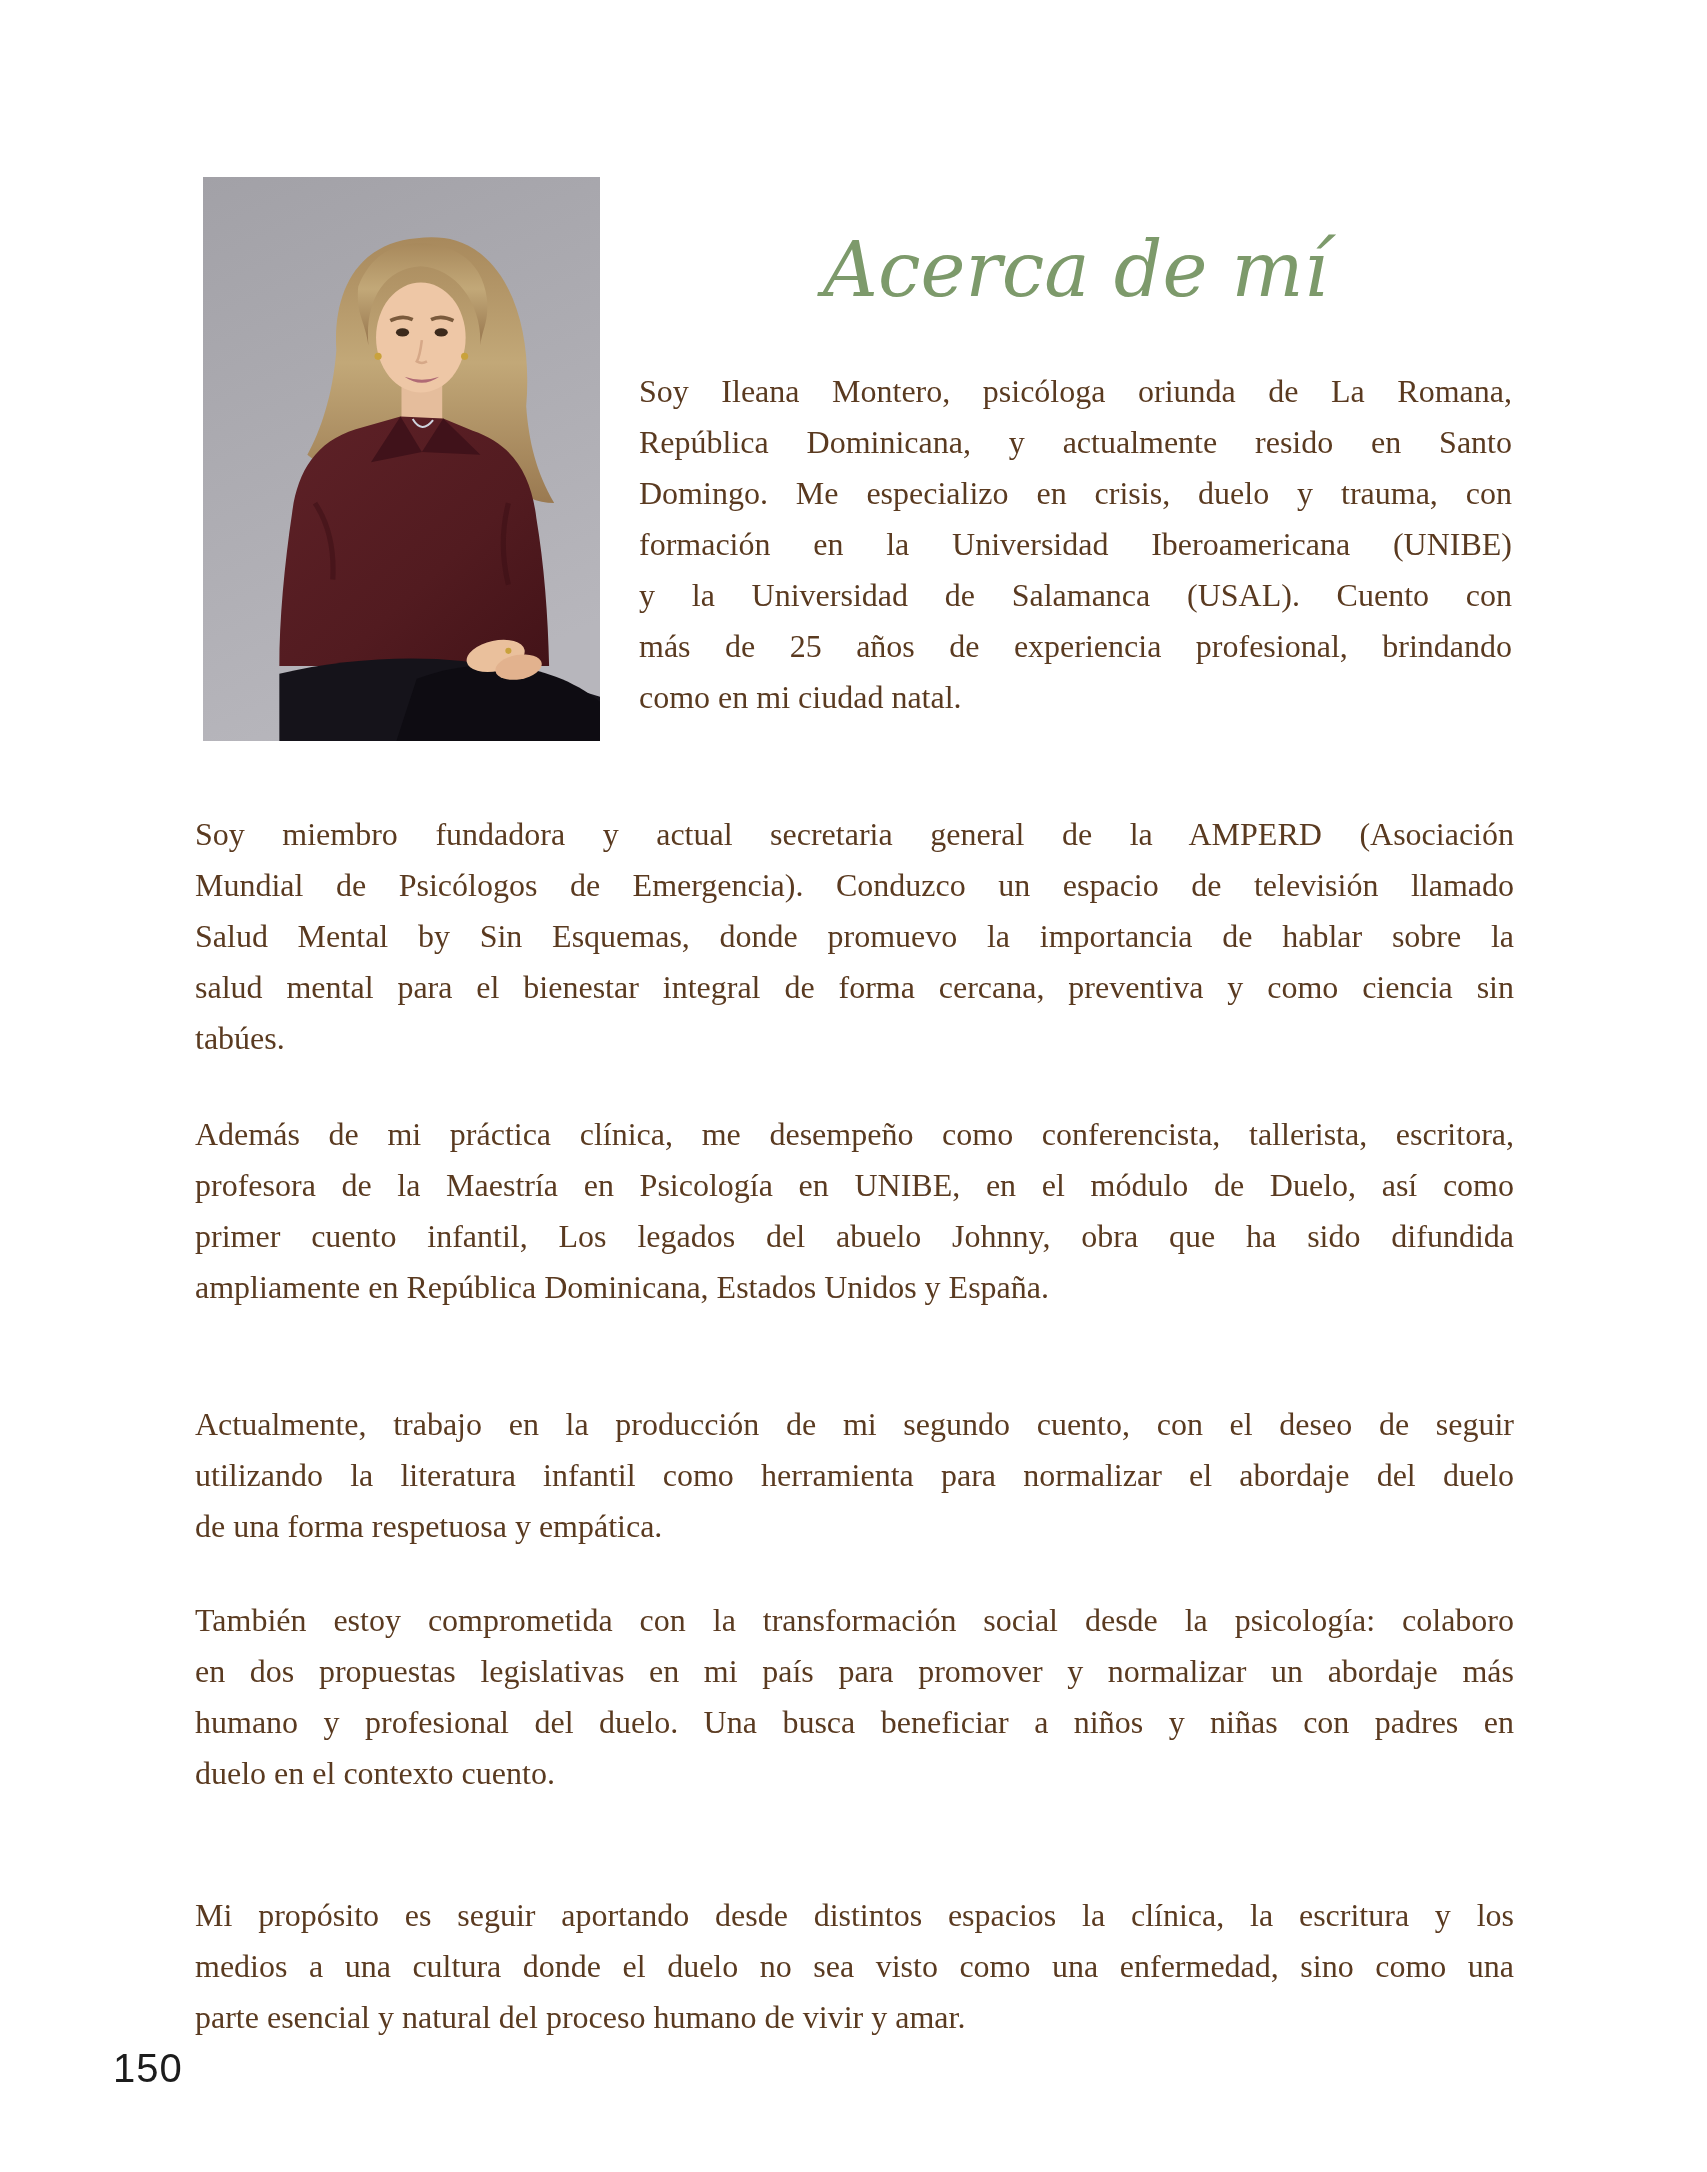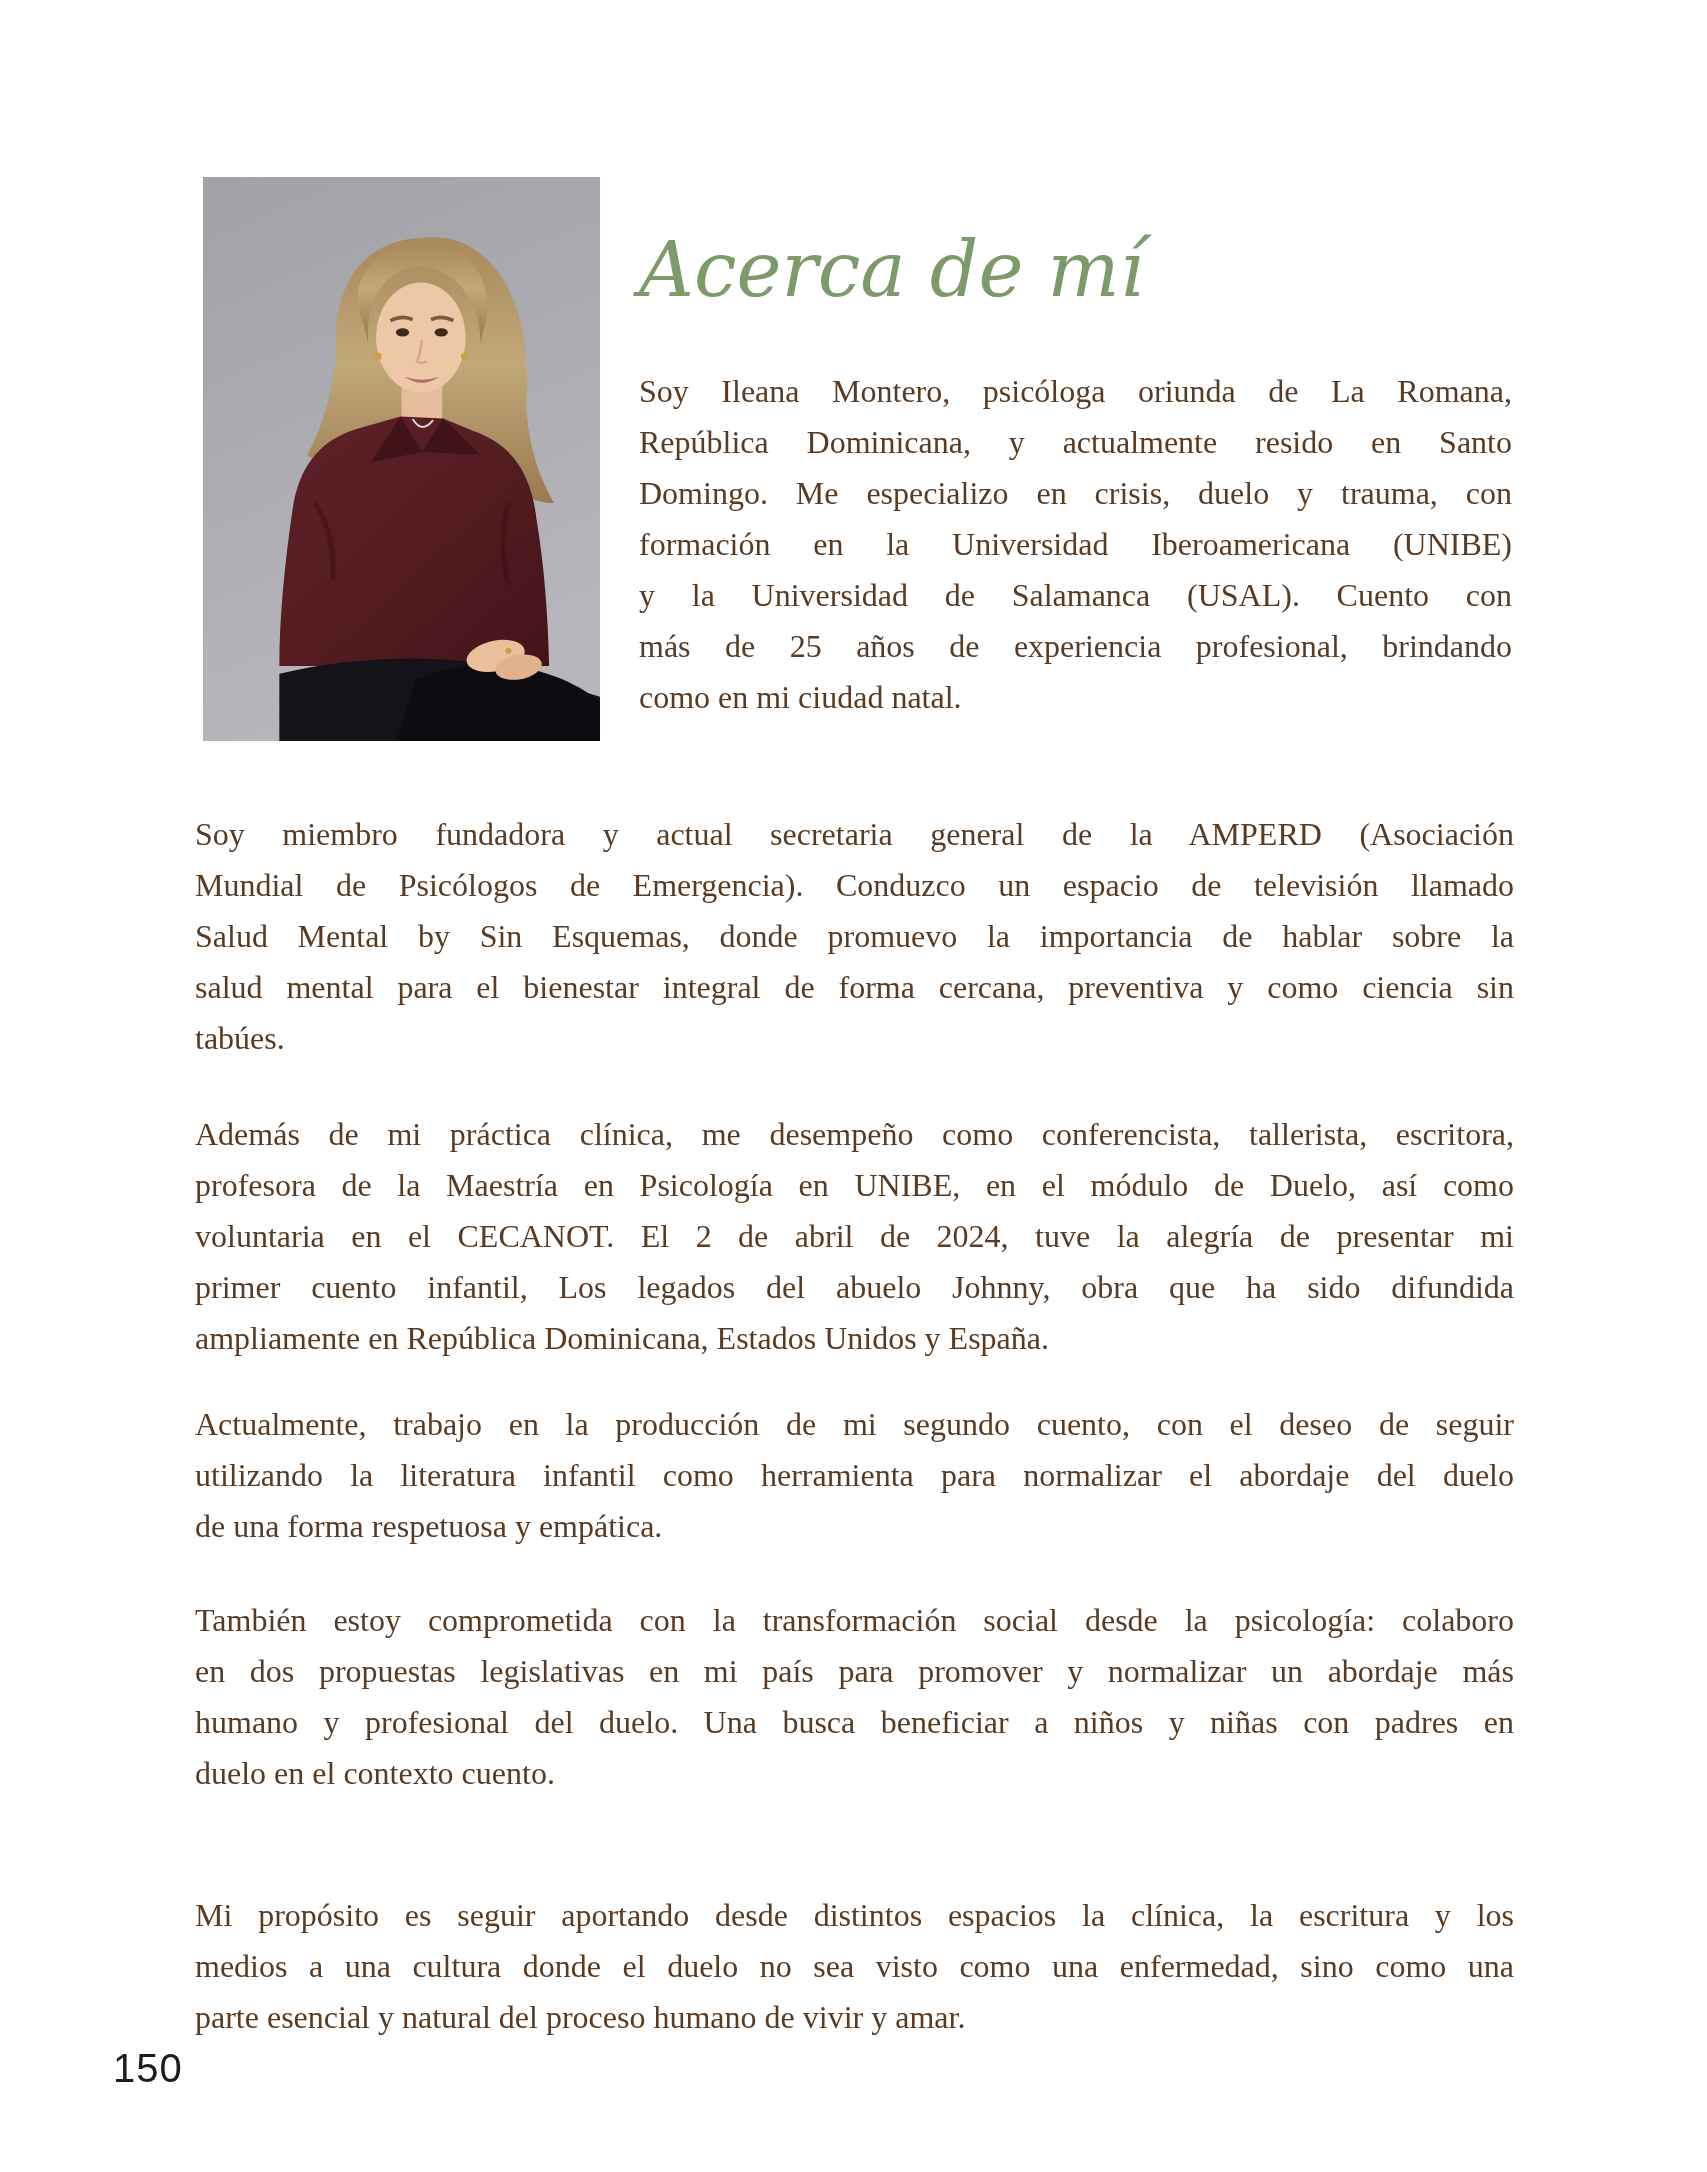--- a/index.html
+++ b/index.html
@@ -15,20 +15,21 @@
     position: absolute;
     left: 203px; top: 177px;
     width: 397px; height: 564px;
     overflow: hidden;
   }
   .photo-frame svg { display: block; width: 100%; height: 100%; }
   .page-title {
     position: absolute;
     left: 639px; top: 228px;
     width: 873px;
+    text-align: center;
     font-family: "DejaVu Serif", serif;
     font-style: italic;
     font-size: 76px;
     line-height: 84px;
     color: var(--title-color, #7d9a6b);
   }
   .body-text {
     position: absolute;
     color: var(--body-color, #5a3a20);
     font-size: 32px;
@@ -134,21 +135,20 @@
   <div class="body-text para-full p2">
       <div class="pline">Soy miembro fundadora y actual secretaria general de la AMPERD (Asociación</div>
       <div class="pline">Mundial de Psicólogos de Emergencia). Conduzco un espacio de televisión llamado</div>
       <div class="pline">Salud Mental by Sin Esquemas, donde promuevo la importancia de hablar sobre la</div>
       <div class="pline">salud mental para el bienestar integral de forma cercana, preventiva y como ciencia sin</div>
       <div class="pline last">tabúes.</div>
     </div>
   <div class="body-text para-full p3">
       <div class="pline">Además de mi práctica clínica, me desempeño como conferencista, tallerista, escritora,</div>
       <div class="pline">profesora de la Maestría en Psicología en UNIBE, en el módulo de Duelo, así como</div>
-      <div class="pline">voluntaria en el CECANOT. El 2 de abril de 2024, tuve la alegría de presentar mi</div>
       <div class="pline">primer cuento infantil, Los legados del abuelo Johnny, obra que ha sido difundida</div>
       <div class="pline last">ampliamente en República Dominicana, Estados Unidos y España.</div>
     </div>
   <div class="body-text para-full p4">
       <div class="pline">Actualmente, trabajo en la producción de mi segundo cuento, con el deseo de seguir</div>
       <div class="pline">utilizando la literatura infantil como herramienta para normalizar el abordaje del duelo</div>
       <div class="pline last">de una forma respetuosa y empática.</div>
     </div>
   <div class="body-text para-full p5">
       <div class="pline">También estoy comprometida con la transformación social desde la psicología: colaboro</div>

